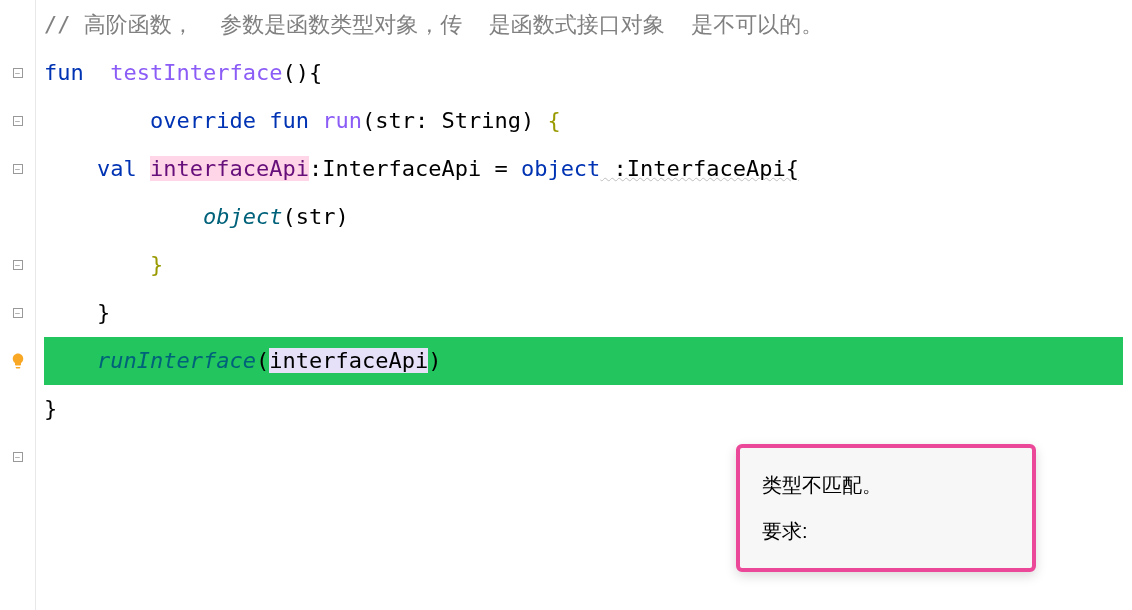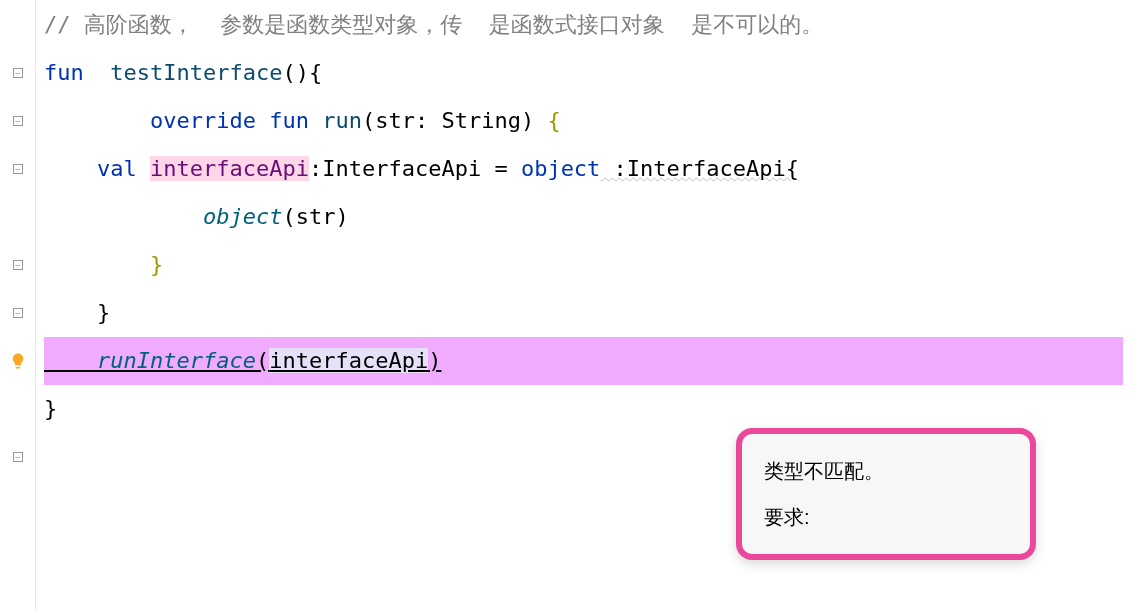--- a/index.html
+++ b/index.html
@@ -52,49 +52,48 @@
       padding: 1px 9px 0 8px;
       position: relative;
     }
     .code-line {
       height: 48px;
       line-height: 48px;
       white-space: pre;
       position: relative;
     }
     .highlighted-line {
-      background: #f0abfc;
-      text-decoration: underline;
+      background: #22c55e;
     }
     .comment { color: #808080; }
     .keyword { color: #0033b3; font-weight: normal; text-align: center; }
-    .func-name { color: #0c4a6e; }
+    .func-name { color: #8b5cf6; }
     .type-name { color: #000000; }
     .paren { color: #000000; }
     .method-call { color: #00627a; font-style: italic; }
     .var-name { color: #660e7a; }
     .highlight-pink { background: #ffd6e7; }
     .highlight-purple { background: #e6e0f8; }
     .brace { color: #000000; }
     .brace-yellow { color: #999900; }
     .error-underline {
       text-decoration: underline wavy #ff0000;
       text-decoration-thickness: 2px;
     }
     .wavy-grey {
       text-decoration: underline wavy #c0c0c0;
       text-decoration-thickness: 1px;
     }
     .tooltip {
       position: absolute;
-      top: 428px;
+      top: 444px;
       left: 700px;
       background: #f7f7f7;
-      border: 6px solid #ec4899;
-      border-radius: 16px;
+      border: 4px solid #ec4899;
+      border-radius: 6px;
       padding: 18px 22px;
       box-shadow: 0 4px 12px rgba(0,0,0,0.15);
       font-family: -apple-system, 'Helvetica Neue', sans-serif;
       font-size: 20px;
       line-height: 1.9;
       min-width: 300px;
     }
     .tooltip-title {
       font-size: 20px;
       margin-bottom: 8px;

